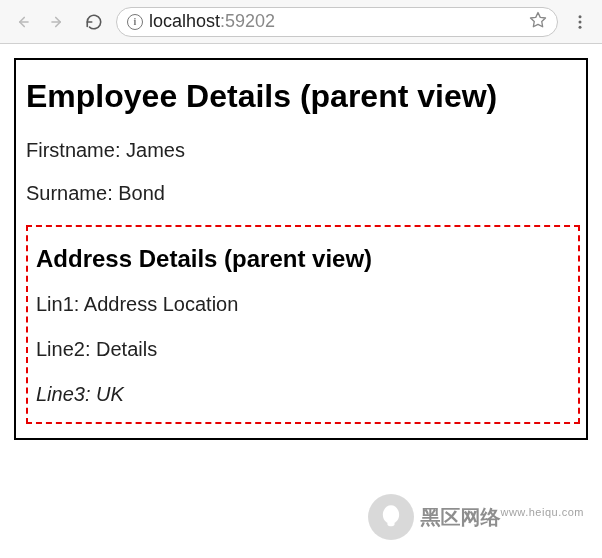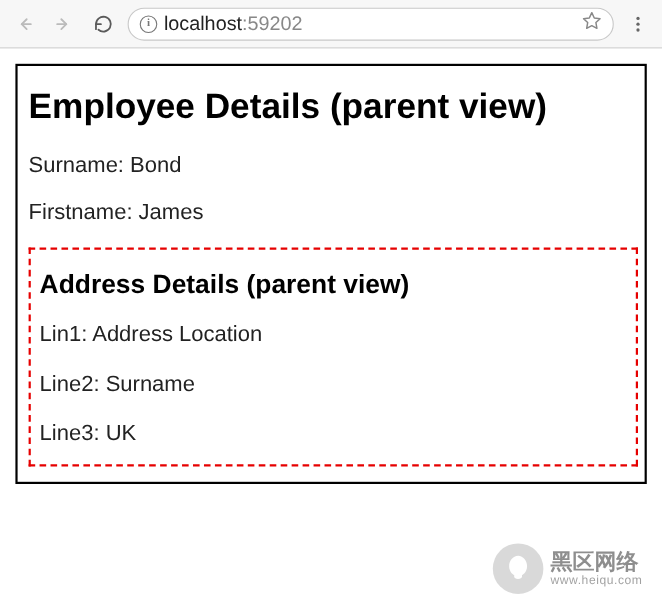--- a/index.html
+++ b/index.html
@@ -102,20 +102,21 @@
       font-size: 24px;
       font-weight: bold;
       margin-top: 8px;
       margin-bottom: 20px;
     }
     .partial-view .field-line {
       margin-bottom: 22px;
     }
     .partial-view .field-line:last-child {
       margin-bottom: 4px;
+      font-style: italic;
     }
     .watermark {
       position: absolute;
       right: 18px;
       bottom: 18px;
       display: flex;
       align-items: center;
       gap: 6px;
       opacity: 0.55;
       pointer-events: none;
@@ -124,21 +125,21 @@
       width: 46px;
       height: 46px;
       border-radius: 50%;
       background: #bbb;
       display: flex;
       align-items: center;
       justify-content: center;
     }
     .watermark-text {
       display: flex;
-      flex-direction: column;
+      flex-direction: row;
       line-height: 1.1;
     }
     .wm-cn { font-size: 20px; font-weight: bold; color: #333; }
     .wm-url { font-size: 11px; color: #555; letter-spacing: 0.5px; }
   </style>
 </head>
 <body>
 
 <div class="toolbar">
   <div class="nav-btn disabled">
@@ -175,26 +176,26 @@
         <circle cx="12" cy="5" r="2"></circle>
         <circle cx="12" cy="12" r="2"></circle>
         <circle cx="12" cy="19" r="2"></circle>
       </svg>
   </div>
 </div>
 
 <div class="content-area">
   <div class="parent-view">
     <h1>Employee Details (parent view)</h1>
+    <div class="field-line">Firstname: James</div>
     <div class="field-line">Surname: Bond</div>
-    <div class="field-line">Firstname: James</div>
     <div class="partial-view">
       <h2>Address Details (parent view)</h2>
       <div class="field-line">Lin1: Address Location</div>
-      <div class="field-line">Line2: Surname</div>
+      <div class="field-line">Line2: Details</div>
       <div class="field-line">Line3: UK</div>
     </div>
   </div>
 
   <div class="watermark">
     <div class="watermark-logo">
       <svg width="28" height="28" viewBox="0 0 24 24" fill="#fff">
           <path d="M12 2C8 2 5 6 5 10c0 5 4 7 4 7s-1 3 3 3 3-3 3-3 4-2 4-7c0-4-3-8-7-8z"></path>
         </svg>
     </div>

